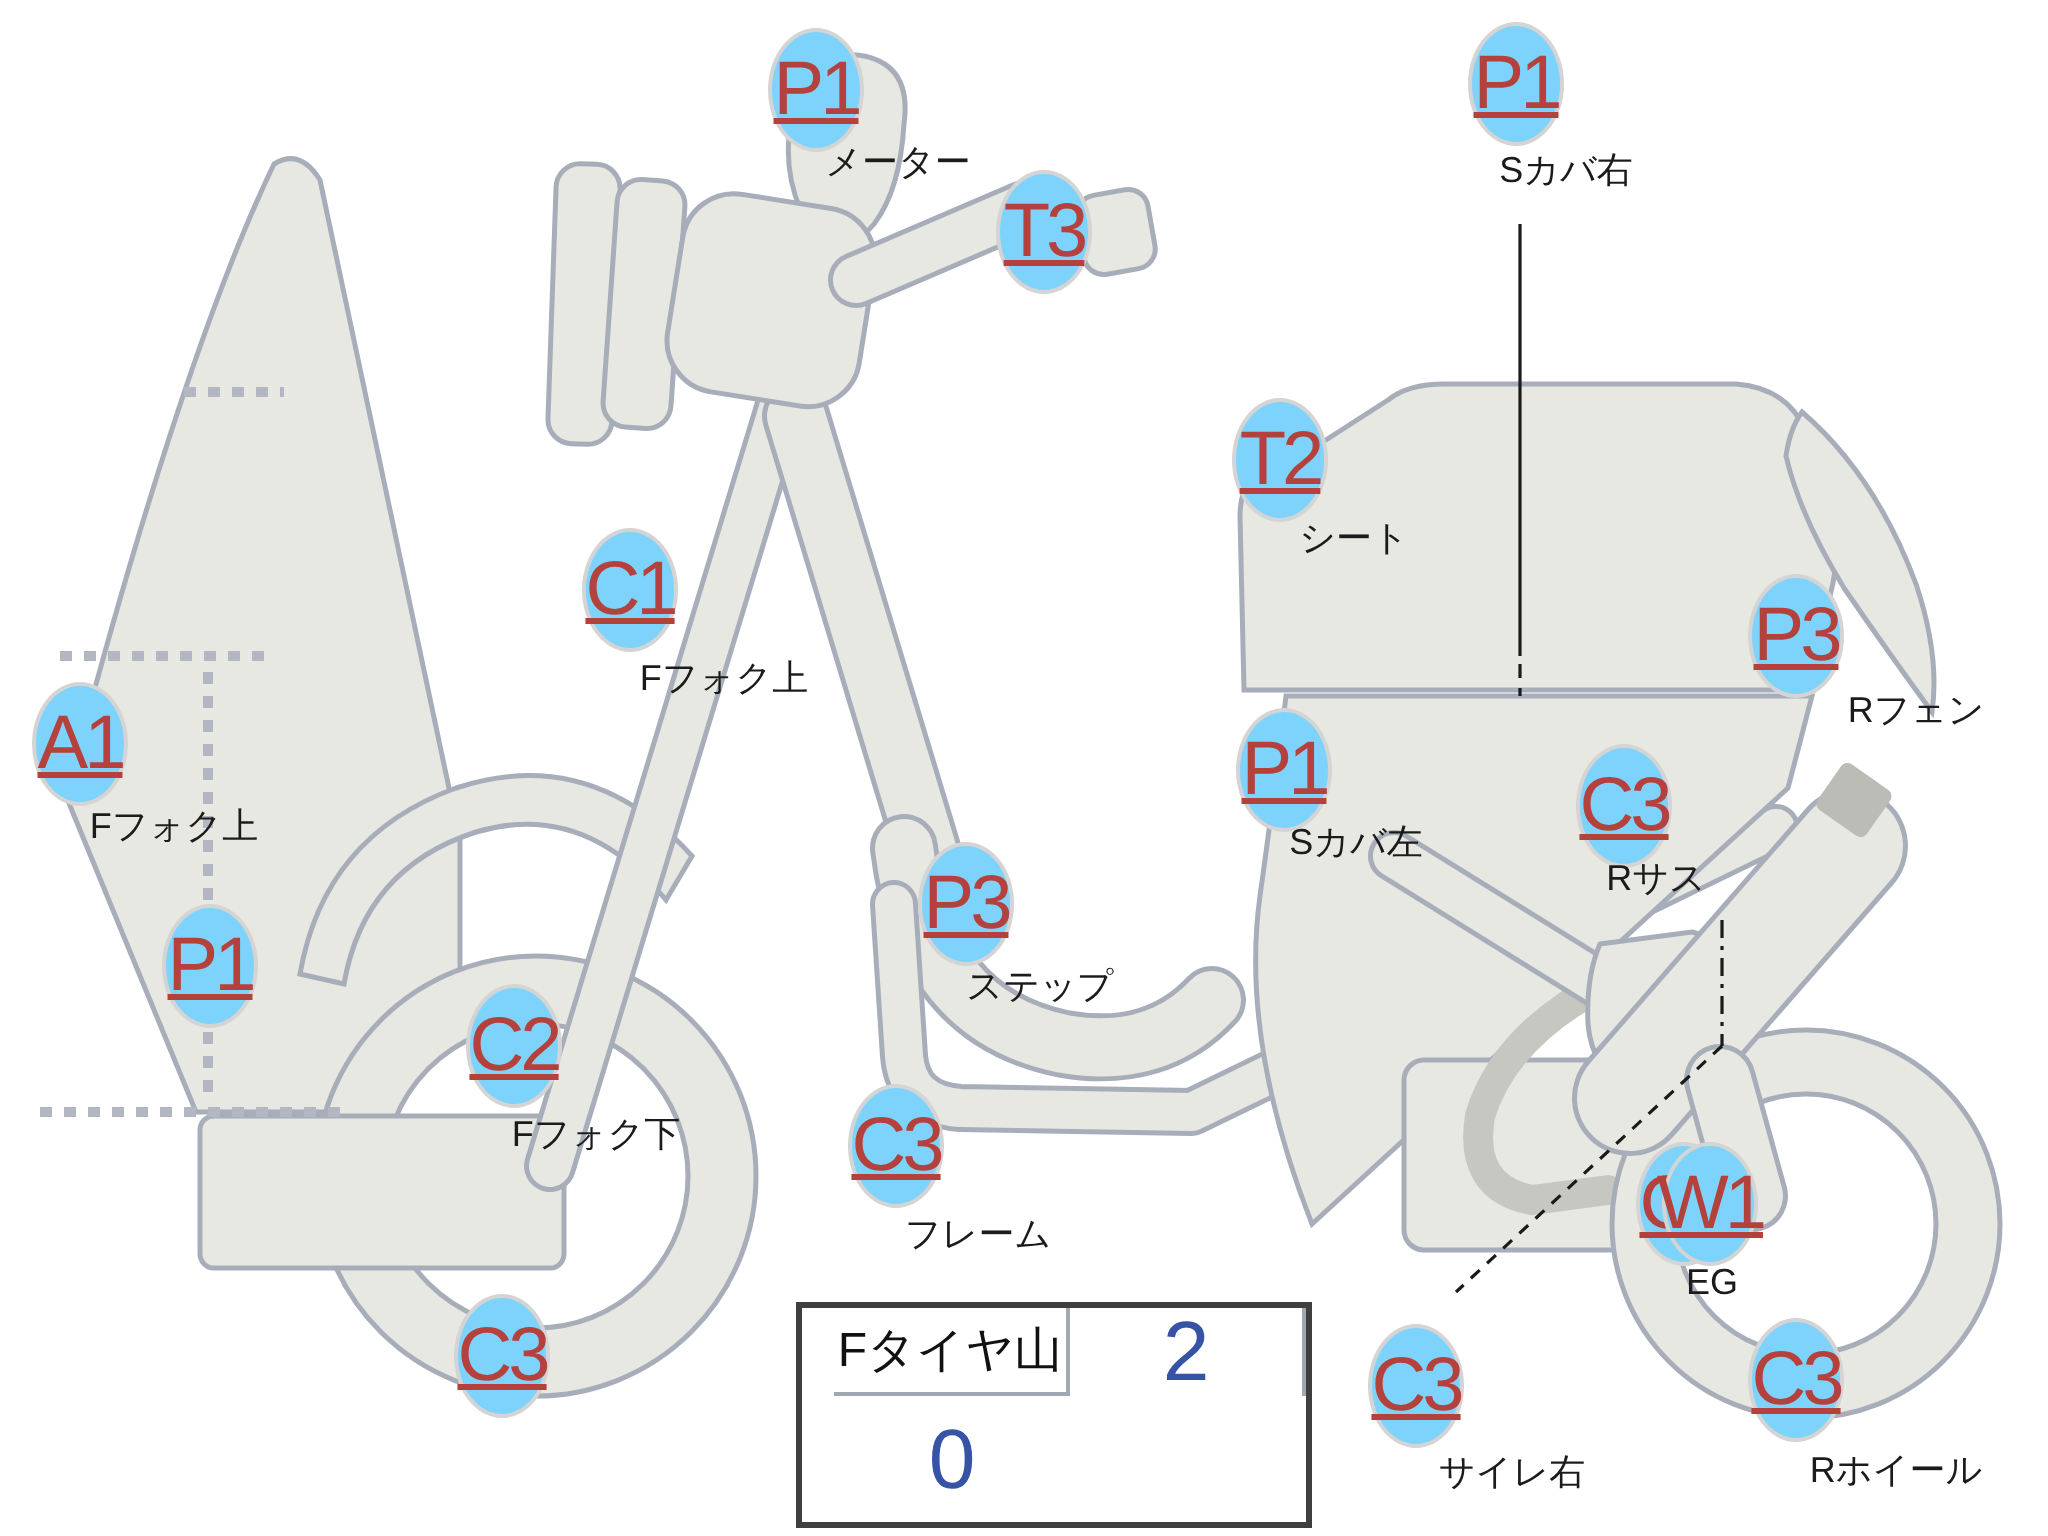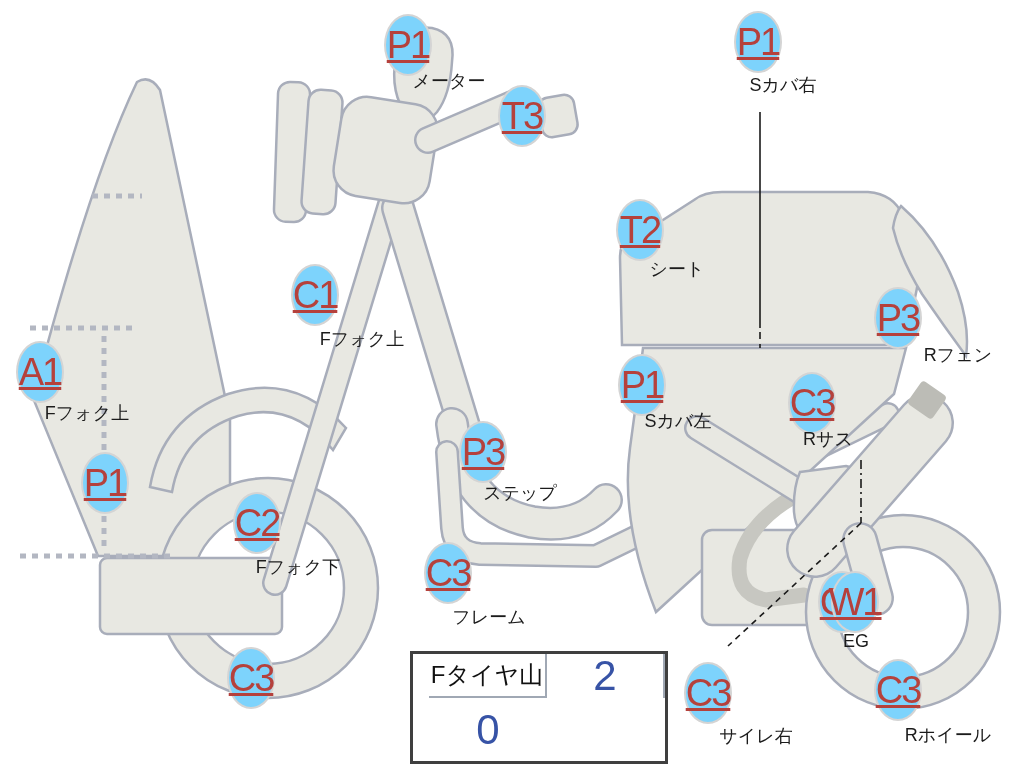--- a/index.html
+++ b/index.html
@@ -23,21 +23,21 @@
     background:#7dd3fc;border:2px solid var(--badge-border,#d4d4d4);border-radius:50%;
     display:flex;align-items:center;justify-content:center;
     color:var(--code-color,#b5413c);font-size:38px;letter-spacing:-2px;line-height:1;text-decoration:underline;
   }
   .mlabel{
     position:absolute;transform:translateX(-50%);white-space:nowrap;
     color:var(--label-color,#1b1b1b);font-size:18px;line-height:1.1;
   }
   
   .tire-table{
-    position:absolute;left:410px;top:651px;width:258px;height:113px;box-sizing:border-box;
+    position:absolute;left:398px;top:651px;width:258px;height:113px;box-sizing:border-box;
     border:3px solid var(--table-border,#3f3f3f);background:#fff;
     display:grid;grid-template-columns:1fr 1fr;grid-template-rows:44px 1fr;padding-left:16px;
   }
   .tire-table .cell{
     display:flex;align-items:center;justify-content:center;box-sizing:border-box;
   }
   .tire-table .hdr{font-size:24px;color:#111;border-bottom:2px solid var(--table-inner-border,#a0a8b4);}
   .tire-table .hdr.first, .tire-table .val.first{border-right:2px solid var(--table-inner-border,#a0a8b4);}
   .tire-table .val{font-size:42px;color:var(--value-color,#3753a6);}
 </style>

